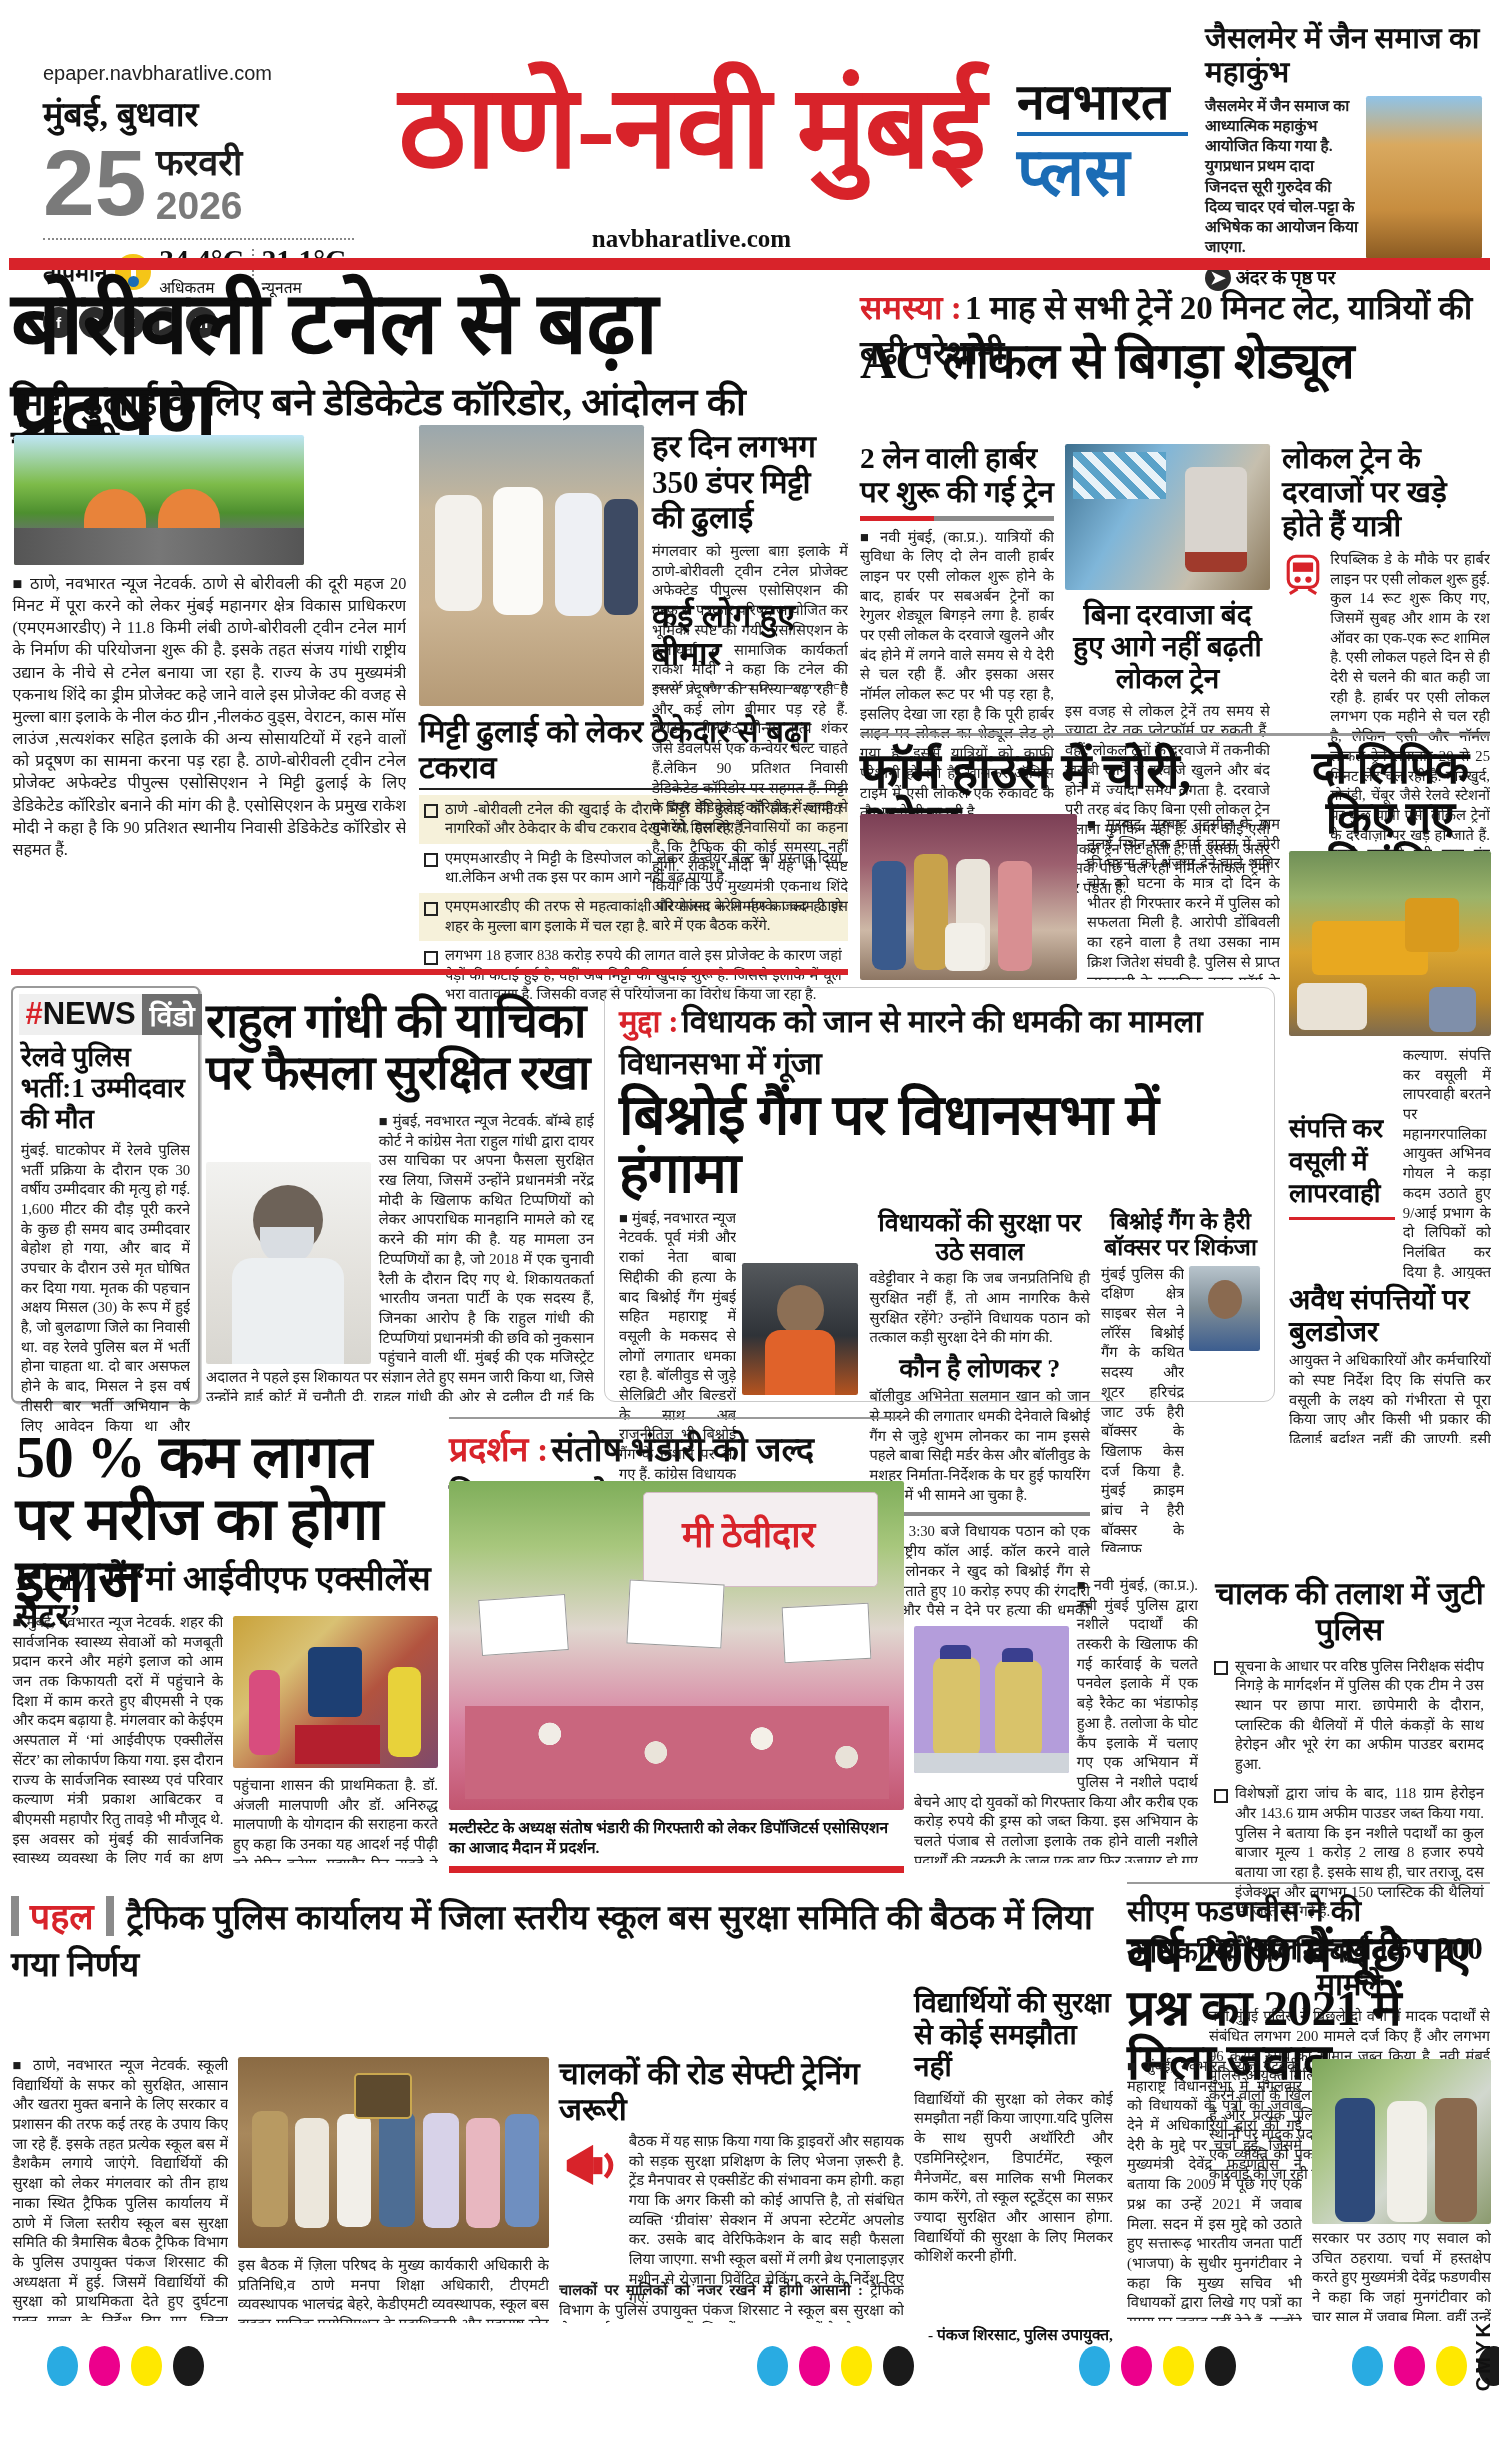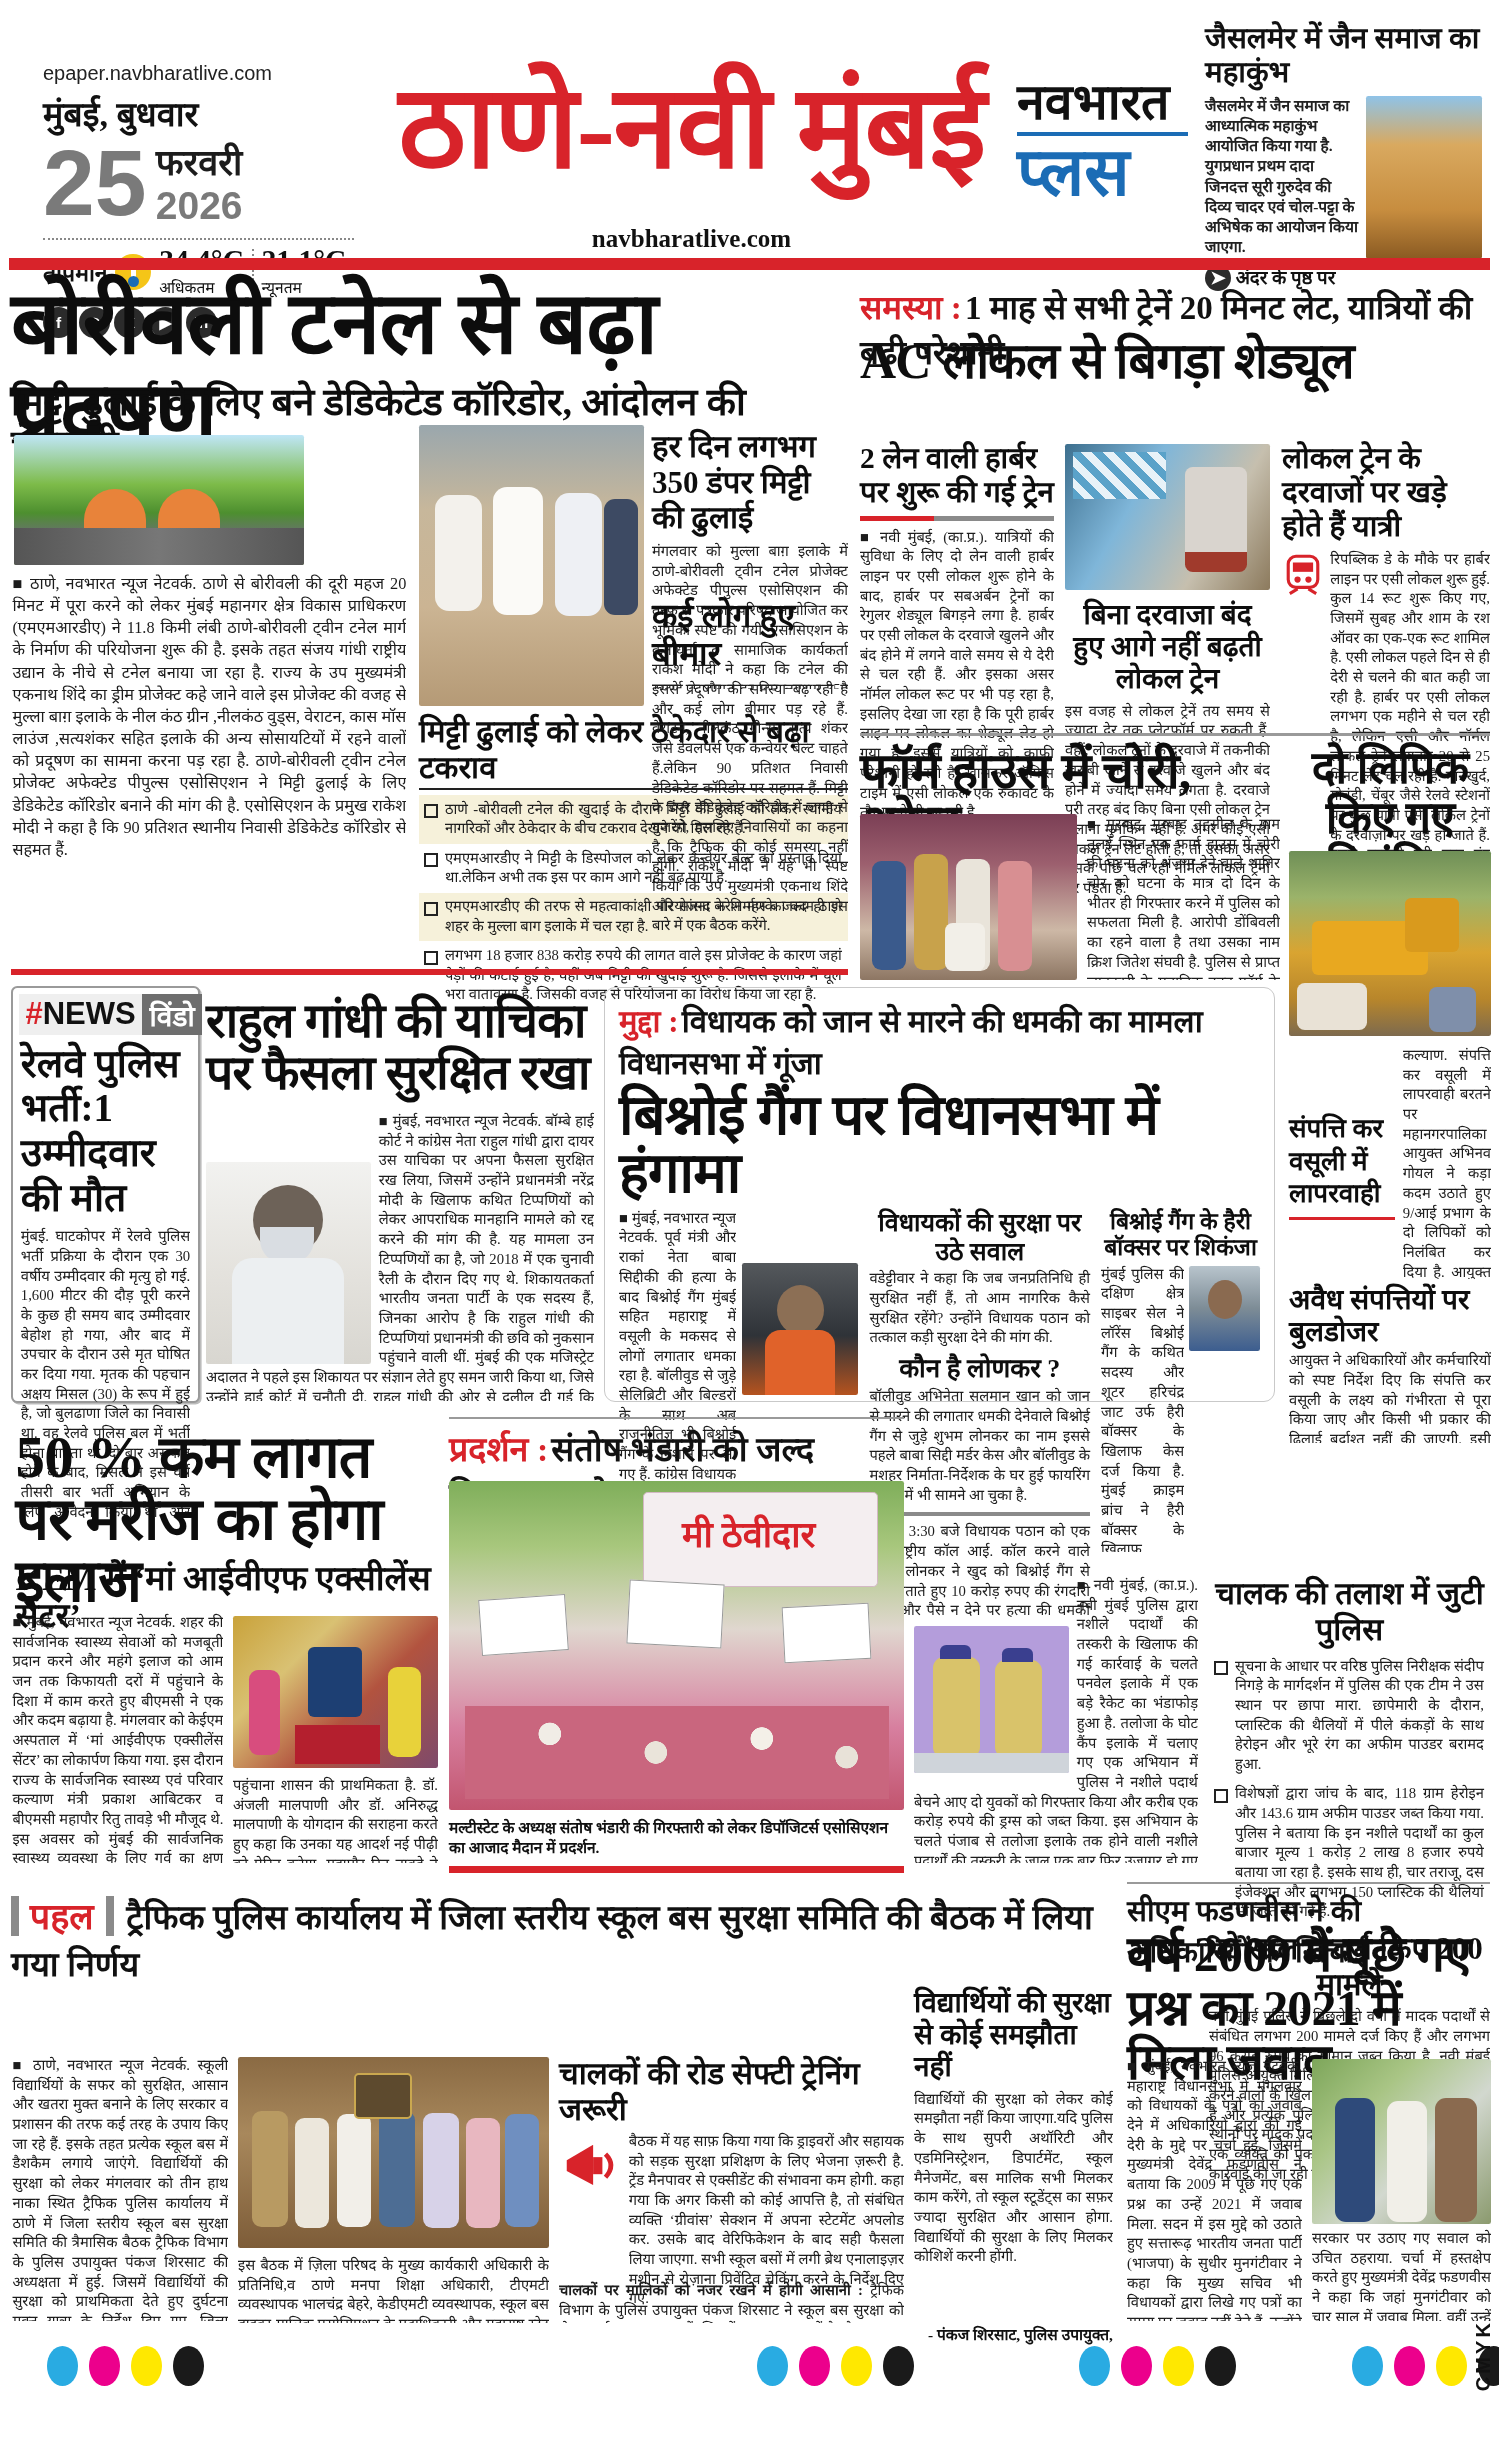--- a/index.html
+++ b/index.html
@@ -199,21 +199,21 @@
     <div class="body-sm" style="height:233px;overflow:hidden;">कल्याण. संपत्ति कर वसूली में लापरवाही बरतने पर महानगरपालिका आयुक्त अभिनव गोयल ने कड़ा कदम उठाते हुए 9/आई प्रभाग के दो लिपिकों को निलंबित कर दिया है. आयुक्त ने कर वसूली की समीक्षा के लिए 9/आई और 10/ई प्रभाग का दौरा किया. इस दौरान सहायक आयुक्त, कर अधीक्षक और संबंधित कर्मचारियों के साथ बैठक लेकर वसूली की मौजूदा स्थिति का जायजा लिया गया. समीक्षा में पाया गया कि 9/आई प्रभाग में वसूली का स्तर बेहद कम है. इसे गंभीरता से लेते हुए भाग लिपिक अरविंद कालण और राजेंद्र पाटिल के खिलाफ काम में लापरवाही के आरोप में तत्काल निलंबन की कार्रवाई की गई.</div>
     <div class="colhead" style="font-size:28px;margin-top:4.7px;">अवैध संपत्तियों पर बुलडोजर</div>
     <div class="body-sm" style="margin-top:3.1px;height:92px;overflow:hidden;">आयुक्त ने अधिकारियों और कर्मचारियों को स्पष्ट निर्देश दिए कि संपत्ति कर वसूली के लक्ष्य को गंभीरता से पूरा किया जाए और किसी भी प्रकार की ढिलाई बर्दाश्त नहीं की जाएगी. इसी दौरान प्रभाग में निरीक्षण करते समय कर निर्धारण में अड़चन पैदा कर रही 4 अवैध संपत्तियों को तोड़ दिया गया .</div>
   </div>
 
   <div class="abs" style="left:11px;top:986px;width:185px;height:413px;border:2.3px solid #9a9a9a;border-radius:6.2px;background:#fff;box-shadow:1.6px 1.6px 0 #bbb;">
     <div style="display:flex;align-items:stretch;margin:6.2px;">
       <div class="tag" style="background:#efefef;padding:1.6px 6.2px;font-size:31px;"><span class="red">#</span><span>NEWS</span></div>
       <div class="tag" style="background:#6e6e6e;color:#fff;padding:1.6px 7.8px;font-size:28px;display:flex;align-items:center;">विंडो</div>
     </div>
-    <div class="colhead" style="font-size:39px;margin:1.6px 7.8px;">रेलवे पुलिस भर्ती:1 उम्मीदवार की मौत</div>
+    <div class="colhead" style="font-size:27px;margin:1.6px 7.8px;">रेलवे पुलिस भर्ती:1 उम्मीदवार की मौत</div>
     <div class="body-sm" style="margin:6.2px 7.8px;height:295px;overflow:hidden;">मुंबई. घाटकोपर में रेलवे पुलिस भर्ती प्रक्रिया के दौरान एक 30 वर्षीय उम्मीदवार की मृत्यु हो गई. 1,600 मीटर की दौड़ पूरी करने के कुछ ही समय बाद उम्मीदवार बेहोश हो गया, और बाद में उपचार के दौरान उसे मृत घोषित कर दिया गया. मृतक की पहचान अक्षय मिसल (30) के रूप में हुई है, जो बुलढाणा जिले का निवासी था. वह रेलवे पुलिस बल में भर्ती होना चाहता था. दो बार असफल होने के बाद, मिसल ने इस वर्ष तीसरी बार भर्ती अभियान के लिए आवेदन किया था और शारीरिक परीक्षा देने के लिए मुंबई आया था.पुलिस अधिकारियों के अनुसार, सोमवार सुबह घाटकोपर पूर्व स्थित रेलवे पुलिस मैदान में फील्ड ट्रायल चल रहा था.</div>
   </div>
 
   <div class="abs headline" style="left:206px;top:995px;width:388px;font-size:48px;line-height:1.08;">राहुल गांधी की याचिका पर फैसला सुरक्षित रखा</div>
   <div class="abs" style="left:206px;top:1112px;width:388px;height:289px;overflow:hidden;">
     <div class="ph" style="position:relative;float:left;width:165px;height:202px;margin:50px 7.8px 0 0;background:linear-gradient(180deg,#f2f2f0 0%,#e4e2dd 55%,#d8d6d0 100%);">
       <div style="position:absolute;left:47px;top:23px;width:70px;height:70px;background:#6d6258;border-radius:50%;"></div>
       <div style="position:absolute;left:54px;top:65px;width:54px;height:36px;background:#d9dde2;border-radius:0 0 23px 23px;"></div>
       <div style="position:absolute;left:26px;top:96px;width:112px;height:106px;background:#eceff1;border-radius:20px 20px 0 0;"></div>
     </div>

